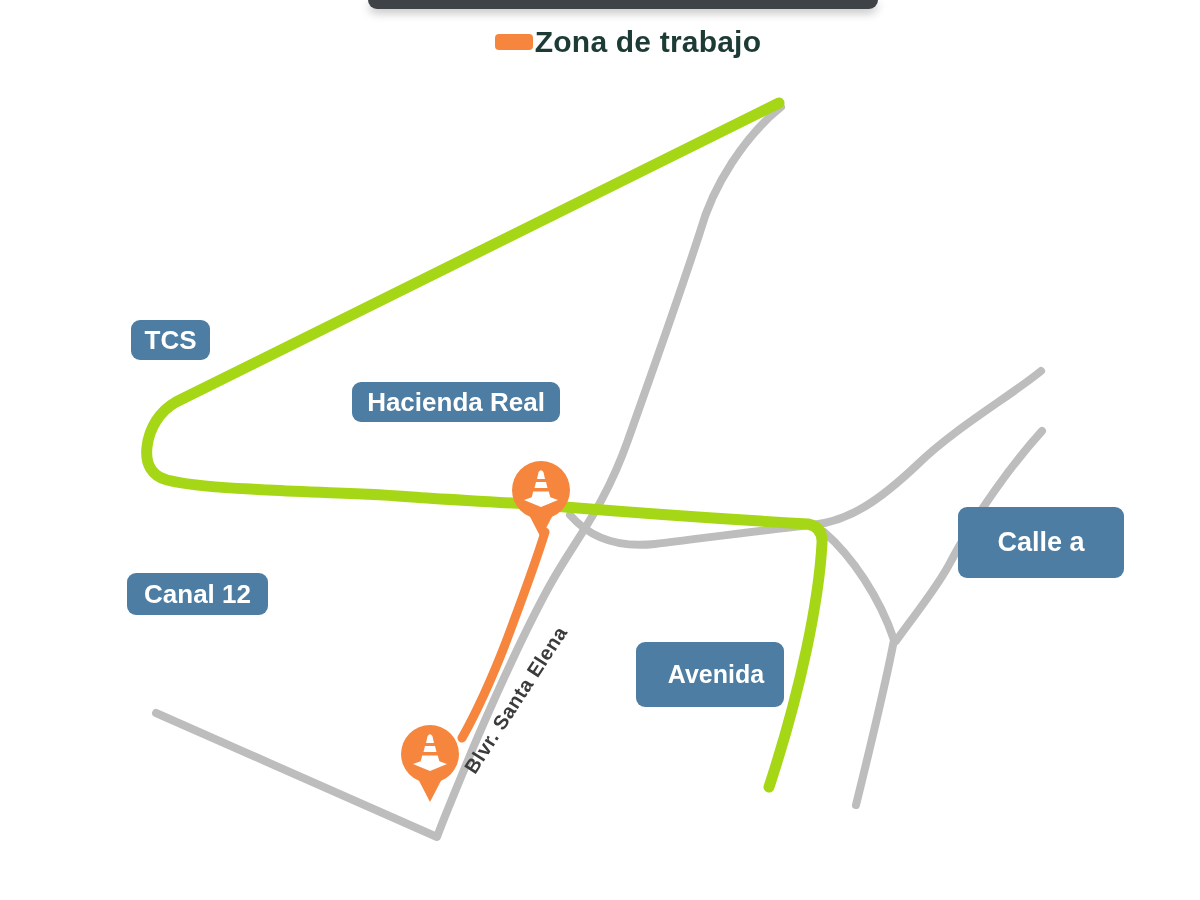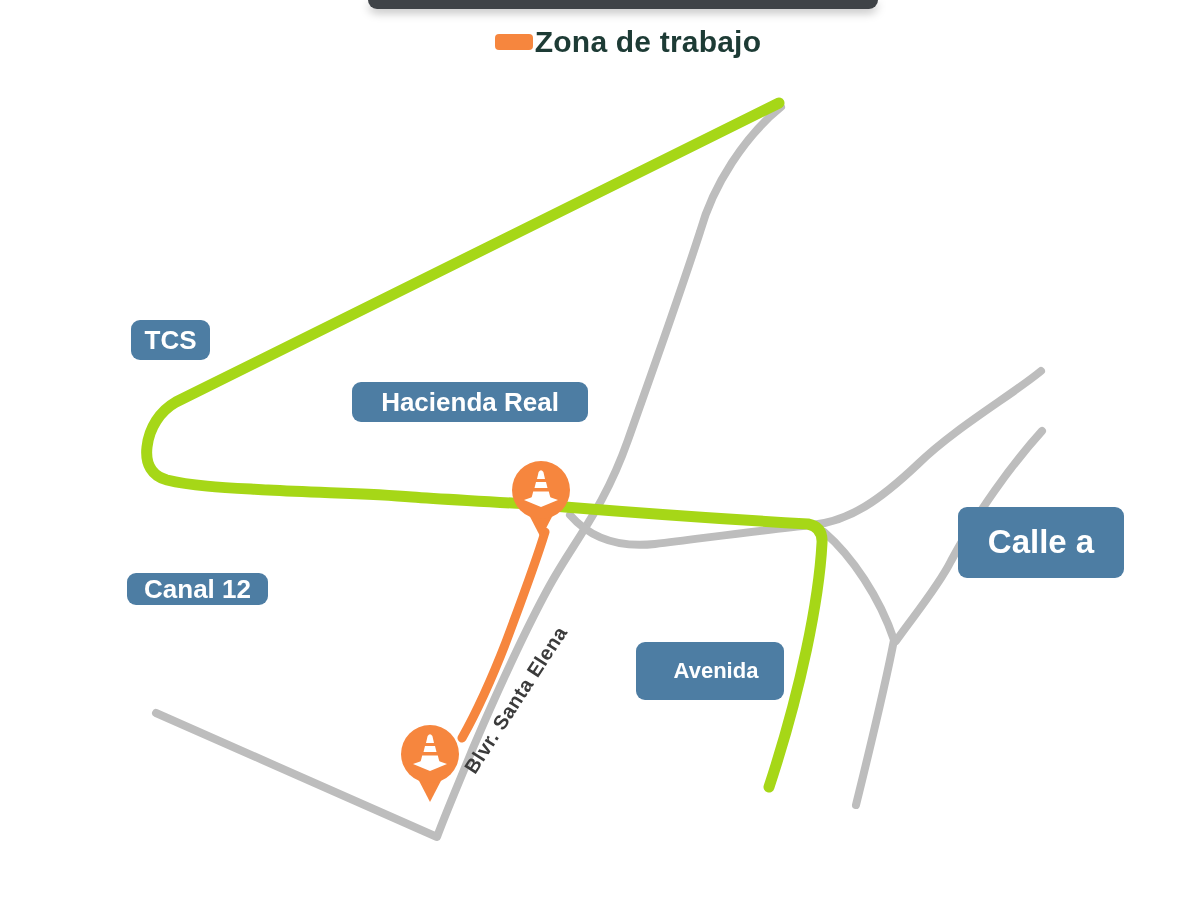--- a/index.html
+++ b/index.html
@@ -48,24 +48,24 @@
     border-radius: 9px;
     text-align: center;
     display: flex;
     flex-direction: column;
     justify-content: center;
     box-sizing: border-box;
     font-size: 26px;
     line-height: 1.18;
   }
   #label-tcs      { left: 131px; top: 304px; width: 79px;  height: 40px; margin-top: 16px; }
-  #label-hacienda { left: 352px; top: 382px; width: 236px; height: 40px; }
-  #label-canal    { left: 127px; top: 573px; width: 141px; height: 32px; }
-  #label-avenida  { left: 636px; top: 642px; width: 148px; height: 58px; font-size: 22px; padding-left: 12px; }
-  #label-calle    { left: 958px; top: 507px; width: 166px; height: 71px; font-size: 33px; }
+  #label-hacienda { left: 352px; top: 382px; width: 208px; height: 40px; }
+  #label-canal    { left: 127px; top: 573px; width: 141px; height: 42px; }
+  #label-avenida  { left: 636px; top: 642px; width: 148px; height: 65px; font-size: 25px; padding-left: 12px; }
+  #label-calle    { left: 958px; top: 507px; width: 166px; height: 71px; font-size: 27px; }
   .road-name {
     position: absolute;
     left: 516px; top: 700px;
     transform: translate(-50%, -50%) rotate(-57deg);
     font-size: 20px;
     font-weight: 600;
     color: #3b3b3b;
     letter-spacing: 0.5px;
     white-space: nowrap;
   }

